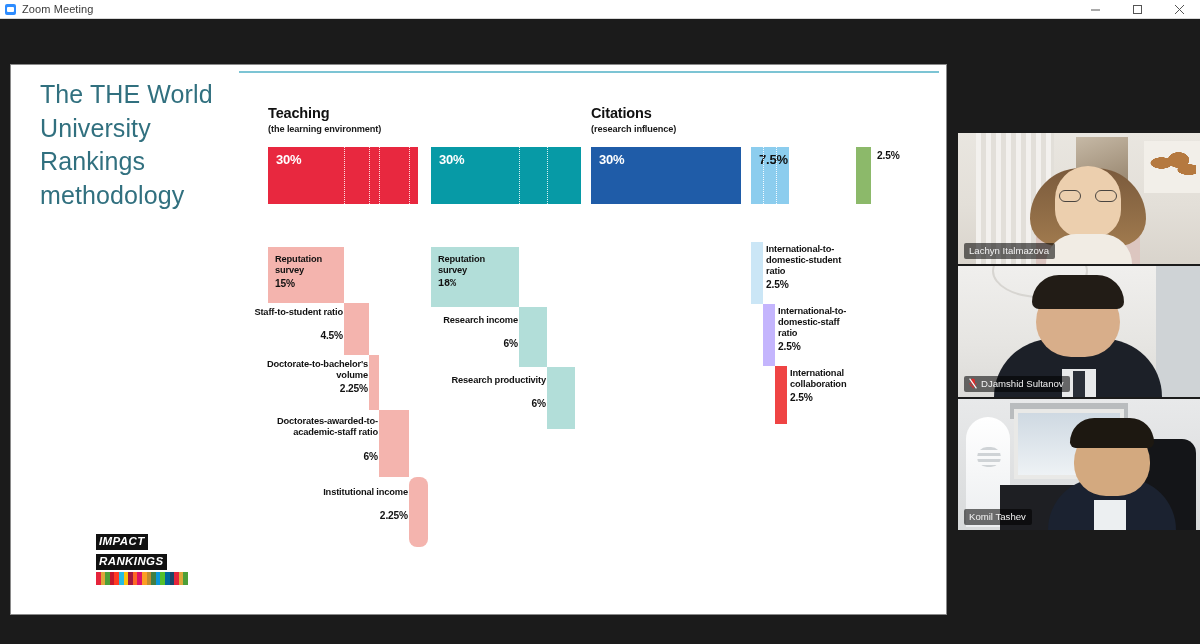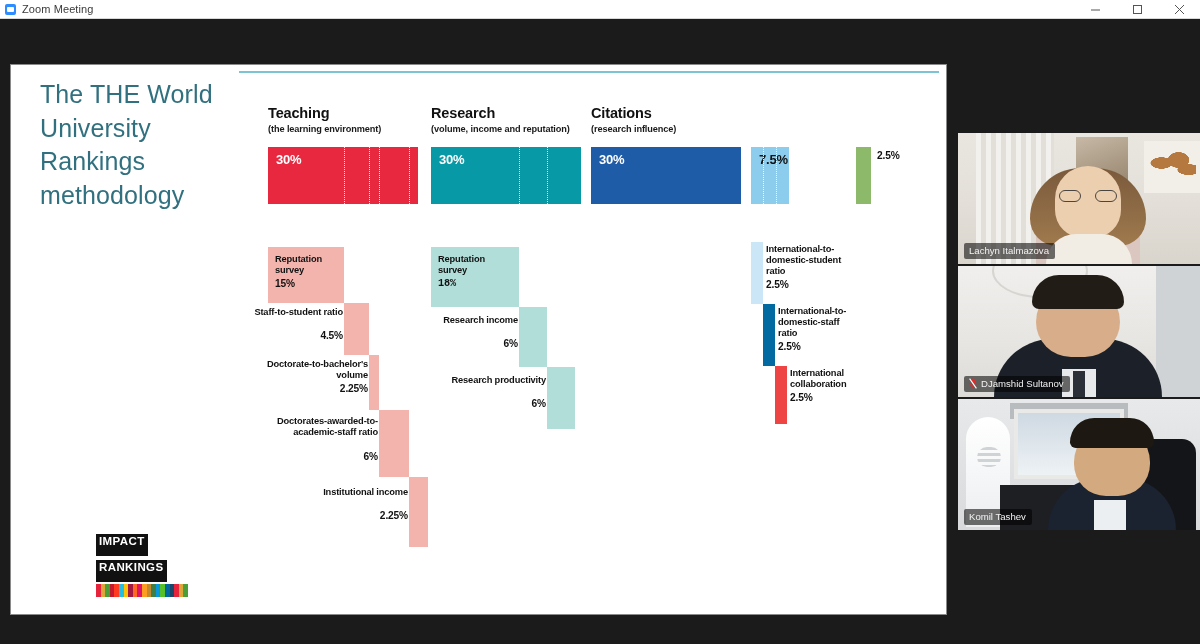--- a/index.html
+++ b/index.html
@@ -100,22 +100,23 @@
     letter-spacing: -.15px;
   }
   .seg-label.left { text-align: left; }
   .seg-pct { font-size: 10.2px; font-weight: bold; color: #111; }
 
   
   .logo { position: absolute; left: 85px; top: 466px; width: 95px; }
   .logo-word {
     background: #111; color: #fff;
     font-size: 11.5px; font-weight: bold; letter-spacing: .4px;
-    padding: 1px 3px 9px 3px; display: inline-block;
+    padding: 1px 3px 3px 3px; display: inline-block;
     line-height: 12px;
+    font-style: italic;
   }
   .logo-row2 { margin-top: 1px; }
   .logo-bars { display: flex; margin-top: 2px; height: 13px; width: 92px; }
   .logo-bars i { flex: 1 1 auto; display: block; height: 100%; }
 
   
   .tiles { position: absolute; left: 958px; top: 114px; width: 244px; }
   .tile {
     position: relative; width: 244px; height: 131px;
     overflow: hidden; background: #2a2a2a;
@@ -259,29 +260,25 @@
     <div class="seg" style="left:358px; top:290px; width:10px; height:55px; background:#f4b4ae;">
       <div class="seg-label" style="right:11px; top:4px; width:110px;">Doctorate-to-bachelor's volume</div>
       <div class="seg-label seg-pct" style="right:11px; top:28px; width:110px;">2.25%</div>
     </div>
 
     <div class="seg" style="left:368px; top:345px; width:30px; height:67px; background:#f4b4ae;">
       <div class="seg-label" style="right:31px; top:6px; width:122px;">Doctorates-awarded-to-academic-staff ratio</div>
       <div class="seg-label seg-pct" style="right:31px; top:41px; width:122px;">6%</div>
     </div>
 
-    <div class="seg" style="left:398px; top:412px; width:19px; height:70px; background:#f4b4ae;">
+    <div class="seg" style="left:398px; top:412px; width:19px; height:70px; background:#f4b4ae;border-radius:8px;">
       <div class="seg-label" style="right:20px; top:10px; width:110px;">Institutional income</div>
       <div class="seg-label seg-pct" style="right:20px; top:33px; width:110px;">2.25%</div>
     </div>
 
-    <div class="col" style="left:420px; top:41px; width:160px;">
-      <div class="col-head">Research</div>
-      <div class="col-sub">(volume, income and reputation)</div>
-    </div>
     <div class="topbar" style="left:420px; top:82px; width:150px; height:57px; background:#079aa6;">
       <span class="pct">30%</span>
       <span class="divider" style="left:88px;"></span>
       <span class="divider" style="left:116px;"></span>
     </div>
 
     <div class="seg" style="left:420px; top:182px; width:88px; height:60px; background:#b2ded9;">
       <div class="seg-label left" style="left:7px; top:7px; width:78px;">Reputation survey</div>
       <div class="seg-label left seg-pct" style="left:7px; top:31px; width:78px;font-family:Liberation Mono, monospace;">18%</div>
     </div>
@@ -308,21 +305,21 @@
       <span class="pct dark">7.5%</span>
       <span class="divider" style="left:12px; border-color:rgba(255,255,255,.9);"></span>
       <span class="divider" style="left:25px; border-color:rgba(255,255,255,.9);"></span>
     </div>
 
     <div class="seg" style="left:740px; top:177px; width:12px; height:62px; background:#cbe6f6;">
       <div class="seg-label left" style="left:15px; top:2px; width:76px;">International-to-domestic-student ratio</div>
       <div class="seg-label left seg-pct" style="left:15px; top:37px; width:76px;">2.5%</div>
     </div>
 
-    <div class="seg" style="left:752px; top:239px; width:12px; height:62px; background:#0369a1;">
+    <div class="seg" style="left:752px; top:239px; width:12px; height:62px; background:#c4b5fd;">
       <div class="seg-label left" style="left:15px; top:2px; width:76px;">International-to-domestic-staff ratio</div>
       <div class="seg-label left seg-pct" style="left:15px; top:37px; width:76px;">2.5%</div>
     </div>
 
     <div class="seg" style="left:764px; top:301px; width:12px; height:58px; background:#ef4444;">
       <div class="seg-label left" style="left:15px; top:2px; width:80px;">International collaboration</div>
       <div class="seg-label left seg-pct" style="left:15px; top:26px; width:80px;">2.5%</div>
     </div>
 
     <div style="position:absolute; left:845px; top:82px; width:15px; height:57px; background:#8cb96a;"></div>

